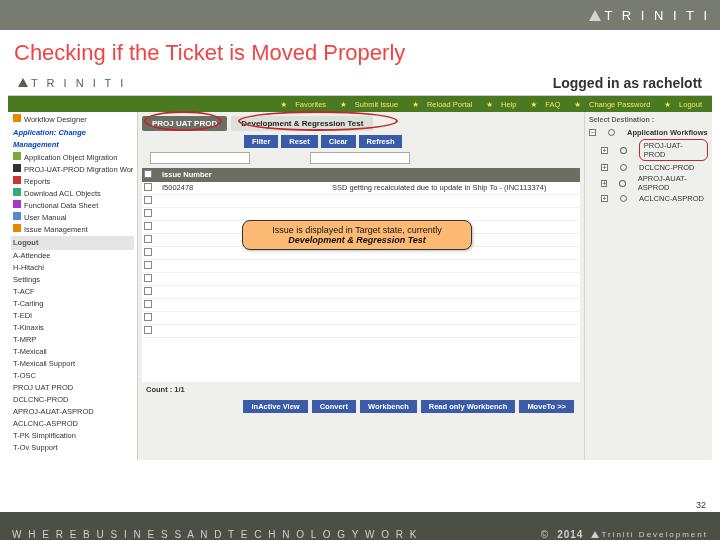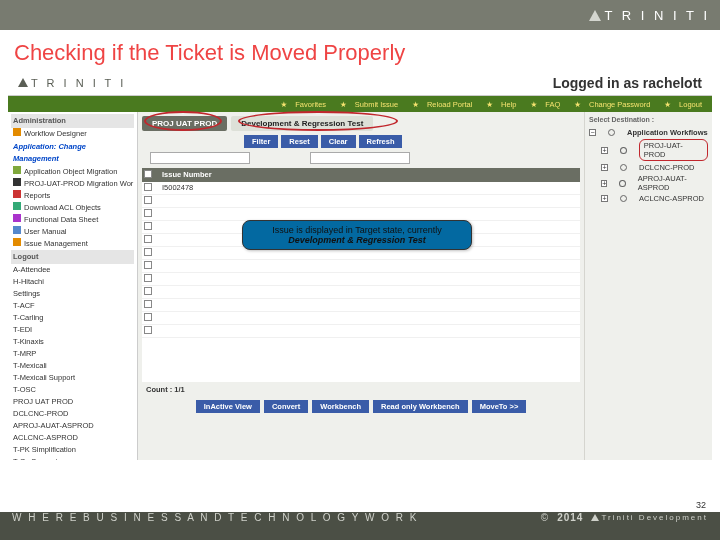--- a/index.html
+++ b/index.html
@@ -38,30 +38,30 @@
   .tbl-hdr{display:flex;background:#6a6e63;color:#fff;font-size:7.5px;font-weight:700}
   .th1{width:16px;padding:2px}
   .th2{width:170px;padding:2px 4px}
   .th3{flex:1;padding:2px 4px}
   .tbl-body{background:#fff;min-height:200px}
   .tr{display:flex;border-bottom:1px solid #f0f0f0;min-height:13px;align-items:flex-start}
   .td1{width:16px;padding:1px 2px}
   .td2{width:170px;padding:1px 4px;font-size:7.5px;color:#333}
   .td3{flex:1;padding:1px 4px;font-size:7.5px;color:#333}
   .chk{width:8px;height:8px;border:1px solid #888;display:inline-block;background:#fff}
-  .callout{position:absolute;left:104px;top:108px;width:230px;background:#0369a1;border:1px solid #333;border-radius:8px;padding:4px 8px;text-align:center;font-size:9px;color:#111;z-index:5;box-shadow:1px 1px 3px rgba(0,0,0,0.25)}
+  .callout{position:absolute;left:104px;top:108px;width:230px;background:#fdba74;border:1px solid #333;border-radius:8px;padding:4px 8px;text-align:center;font-size:9px;color:#111;z-index:5;box-shadow:1px 1px 3px rgba(0,0,0,0.25)}
   .callout b{font-style:italic}
   .count{font-size:7.5px;font-weight:700;padding:3px 4px}
-  .btm-btns{display:flex;gap:4px;justify-content:center;padding:3px 6px;background:#eff0ec}
+  .btm-btns{display:flex;gap:4px;justify-content:flex-end;padding:3px 6px;background:#eff0ec}
   .dest-hdr{font-size:7px;color:#666;font-weight:700;margin-bottom:4px}
   .dest-item{display:flex;align-items:center;gap:12px;padding:1px 0;color:#333}
   .exp{width:7px;height:7px;border:1px solid #777;display:inline-flex;align-items:center;justify-content:center;font-size:7px;line-height:1;background:#fff}
   .hl{border:1px solid #c1272d;border-radius:6px;padding:1px 4px;display:inline-block}
   .gear-ico{width:7px;height:7px;border:1px solid #666;border-radius:50%}
-  .footer{position:absolute;bottom:0;left:0;right:0;height:28px;background:#4b4f45;display:flex;align-items:flex-start;justify-content:space-between;padding:0 12px;color:#cfd1ca;font-size:10px;letter-spacing:2px}
+  .footer{position:absolute;bottom:0;left:0;right:0;height:28px;background:#4b4f45;display:flex;align-items:flex-end;justify-content:space-between;padding:0 12px;color:#cfd1ca;font-size:10px;letter-spacing:2px}
   .footer-right{display:flex;align-items:center;gap:8px;font-size:10px;letter-spacing:1px}
   .ft-logo{display:flex;align-items:center;gap:2px;font-size:8px;letter-spacing:2px}
   .ft-tri{width:0;height:0;border-left:4px solid transparent;border-right:4px solid transparent;border-bottom:7px solid #cfd1ca}
   .pgnum{position:absolute;right:14px;bottom:30px;font-size:9px;color:#333}
 </style>
 </head>
 <body>
 
 <div class="topbar">
   <div class="topbar-logo">
@@ -105,21 +105,20 @@
         <span class="star">★</span>
         <span>Change Password</span>
       </span>
     <span>
         <span class="star">★</span>
         <span>Logout</span>
       </span>
   </div>
   <div class="app-body">
     <div class="sidebar">
-      <div class="sb-hdr">Administration</div>
       <div class="sb-item">
           <span class="sb-ico" style="background:#e38b00"></span>
           <span>Workflow Designer</span>
         </div>
       <div class="sb-link">Application: Change Management</div>
       <div class="sb-item">
           <span class="sb-ico" style="background:#7fa83c"></span>
           <span>Application Object Migration</span>
         </div>
       <div class="sb-item">
@@ -220,20 +219,21 @@
           <input style="">
         </div>
         <div class="tbl-hdr">
           <div class="th1"><span class="chk"></span></div>
           <div class="th2">Issue Number</div>
         </div>
         <div class="tbl-body">
           <div class="tr">
             <div class="td1"><span class="chk"></span></div>
             <div class="td2">I5002478</div>
+            <div class="td3">SSD getting recalculated due to update in Ship To - (INC113374)</div>
           </div>
           <div class="tr">
               <div class="td1"><span class="chk"></span></div>
             </div>
           <div class="tr">
               <div class="td1"><span class="chk"></span></div>
             </div>
           <div class="tr">
               <div class="td1"><span class="chk"></span></div>
             </div>

